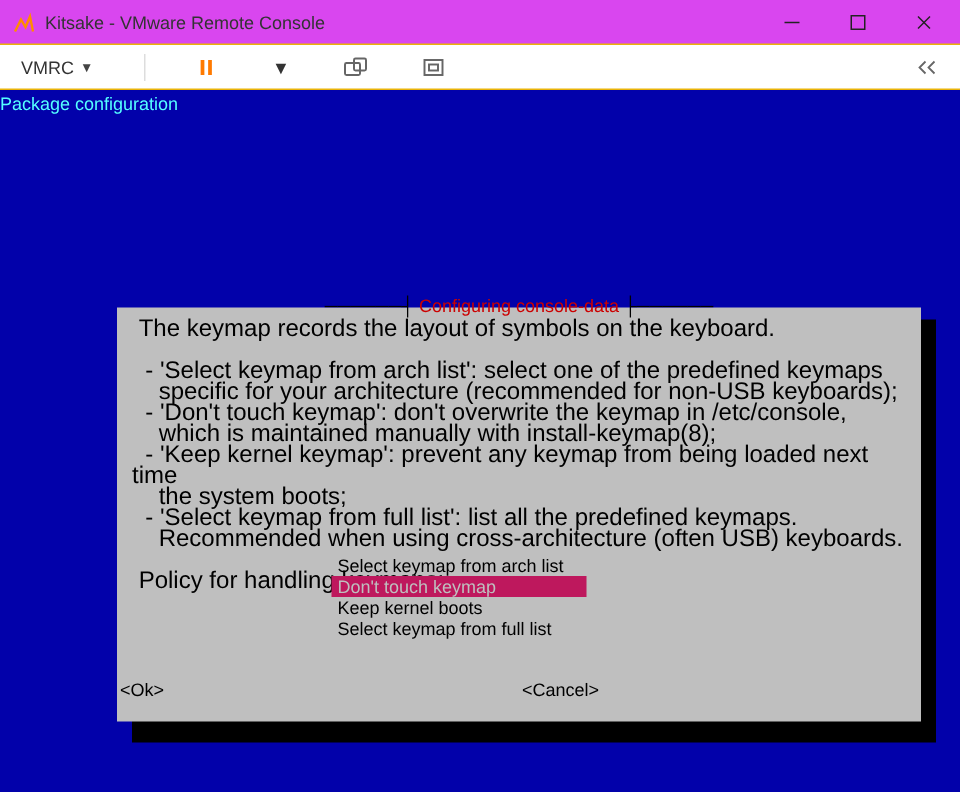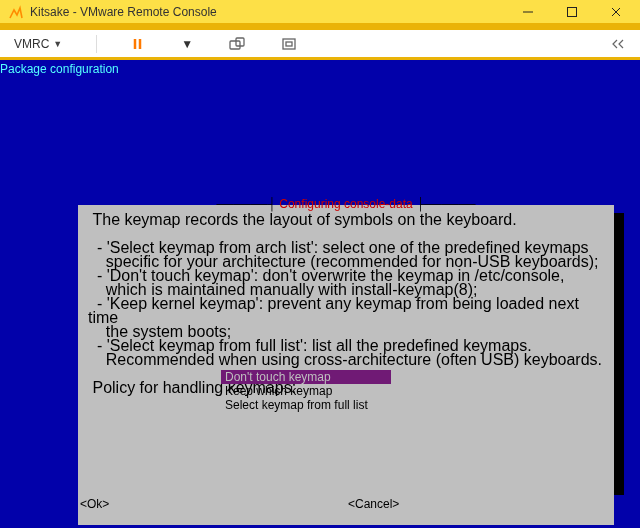--- a/index.html
+++ b/index.html
@@ -9,22 +9,22 @@
   background: #fff;
   width: 640px;
   height: 528px;
   overflow: hidden;
 }
 .titlebar {
   height: 30px;
   display: flex;
   align-items: center;
   padding: 0 2px 0 8px;
-  background: #fde047;
-  border-bottom: 7px solid #eab308;
+  background: #d946ef;
+  border-bottom: 1px solid #eab308;
 }
 .titlebar .app-icon {
   width: 16px; height: 16px;
   margin-right: 6px;
 }
 .titlebar .title {
   flex: 1;
   font-size: 12px;
   color: #333;
 }
@@ -34,21 +34,21 @@
   color: #333;
 }
 .winbtn svg { stroke: #222; stroke-width: 1; fill: none; }
 
 .toolbar {
   height: 30px;
   display: flex;
   align-items: center;
   padding: 0 8px;
   background: #fff;
-  border-bottom: 3px solid #eab308;
+  border-bottom: 1px solid #eab308;
   gap: 24px;
 }
 .toolbar .sep { width: 1px; height: 18px; background: #ddd; margin: 0 4px; }
 .tb-btn {
   height: 22px;
   display: flex; align-items: center; justify-content: center;
   padding: 0 6px;
   color: #333;
 }
 .vmrc { font-size: 12px; color: #333; display:flex; align-items:center; gap:4px;}
@@ -77,21 +77,21 @@
 }
 .shadow-box {
   position: absolute;
   left: 88px; top: 153px;
   width: 536px; height: 282px;
   background: #000;
 }
 .dialog {
   position: absolute;
   left: 78px; top: 145px;
-  width: 536px; height: 320px;
+  width: 536px; height: 276px;
   background: #bfbfbf;
   color: #000;
   border: 0;
 }
 .dialog-title {
   position: absolute;
   top: -8px; left: 0; right: 0;
   text-align: center;
 }
 .dialog-title .bar { color:#000; }
@@ -107,21 +107,21 @@
 .options {
   position:absolute;
   left:143px; top:165px;
 }
 .options .opt {
   height:14px;
   padding: 0 4px;
   white-space: pre;
 }
 .options .opt.sel {
-  background:#701a75;
+  background:#be185d;
   color:#bfbfbf;
   padding-right: 60px;
 }
 .buttons {
   position:absolute;
   bottom: 14px; left:0; right:0;
   display:flex;
 }
 .buttons .okwrap { flex:1; text-align:left; }
 .buttons .btn { padding:0 2px; }
@@ -207,22 +207,23 @@
     which is maintained manually with install-keymap(8);
   - 'Keep kernel keymap': prevent any keymap from being loaded next time
     the system boots;
   - 'Select keymap from full list': list all the predefined keymaps.
     Recommended when using cross-architecture (often USB) keyboards.
 
  Policy for handling keymaps:
 </pre>
 
     <div class="options" id="options-list">
+        <div class="opt">Select keymap from arch list</div>
         <div class="opt sel">Don't touch keymap</div>
-        <div class="opt">Keep which keymap</div>
+        <div class="opt">Keep kernel boots</div>
         <div class="opt">Select keymap from full list</div>
       </div>
 
     <div class="buttons">
       <div class="okwrap"><span class="btn">&lt;Ok&gt;</span></div>
       <div class="okwrap"><span class="btn">&lt;Cancel&gt;</span></div>
     </div>
   </div>
 </div>
 

